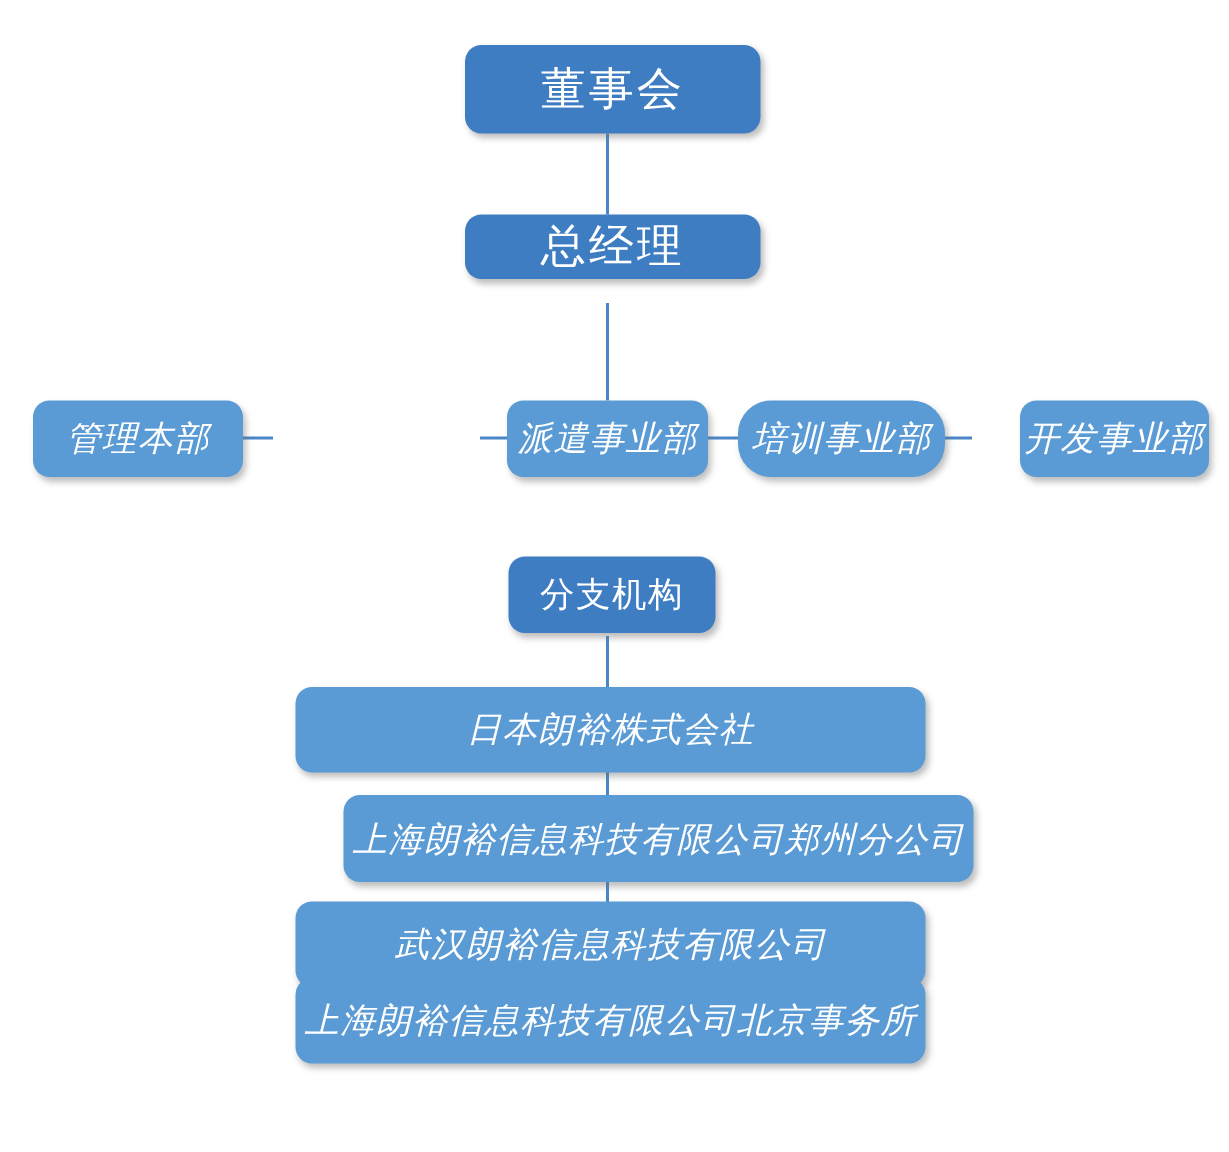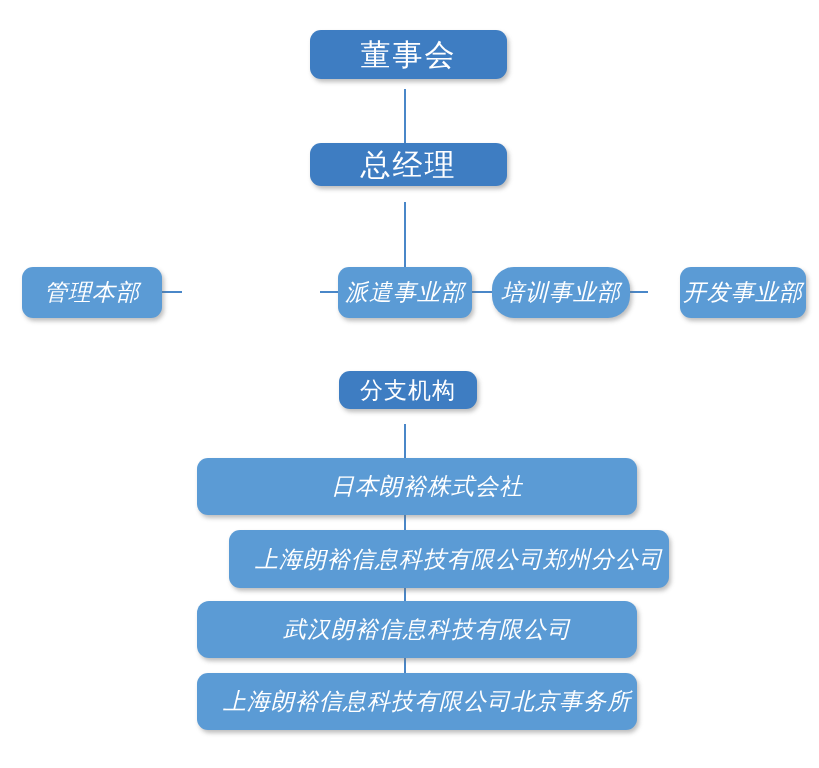--- a/index.html
+++ b/index.html
@@ -33,37 +33,37 @@
   .dark  { background: #3e7dc2; }
   .light { background: #5b9bd5; font-style: italic; }
   .txt-lg { font-size: 30px; letter-spacing: 2px; }
   .txt-md { font-size: 23px; letter-spacing: 1px; }
   .connector {
     position: absolute;
     background: #4a87c8;
     z-index: 1;
   }
   
-  .box-board   { left: 310px; top: 30px;  width: 197px; height: 49px; }
+  .box-board   { left: 310px; top: 30px;  width: 197px; height: 59px; }
   .box-gm      { left: 310px; top: 143px; width: 197px; height: 43px; }
   
   .dept { top: 267px; height: 51px; }
   .box-d1 { left: 22px;  width: 140px; }
   .box-d2 { left: 182px; width: 138px; }
   .box-d3 { left: 338px; width: 134px; }
   .box-d4 { left: 492px; width: 138px; border-radius: 22px; }
   .box-d5 { left: 680px; width: 126px; }
   
-  .box-branch { left: 339px; top: 371px; width: 138px; height: 38px; }
+  .box-branch { left: 339px; top: 371px; width: 138px; height: 51px; }
   
-  .wide { left: 197px; width: 420px; height: 57px; padding-left: 20px; }
+  .wide { left: 197px; width: 420px; height: 57px; }
   .box-w1 { top: 458px; }
   .box-w2 { top: 530px; height: 58px; margin-left: 32px; }
-  .box-w3 { top: 601px; border-radius: 12px; }
-  .box-w4 { top: 673px; }
+  .box-w3 { top: 601px; }
+  .box-w4 { top: 652px; }
   
   .v { width: 2px; left: 404px; }
   .v1 { top: 89px;  height: 54px; }
   .v2 { top: 202px; height: 65px; }
   .v3 { top: 424px; height: 251px; }
   
   .h { height: 2px; top: 291px; }
   .h1 { left: 162px; width: 20px; }
   .h2 { left: 320px; width: 18px; }
   .h3 { left: 472px; width: 20px; }

